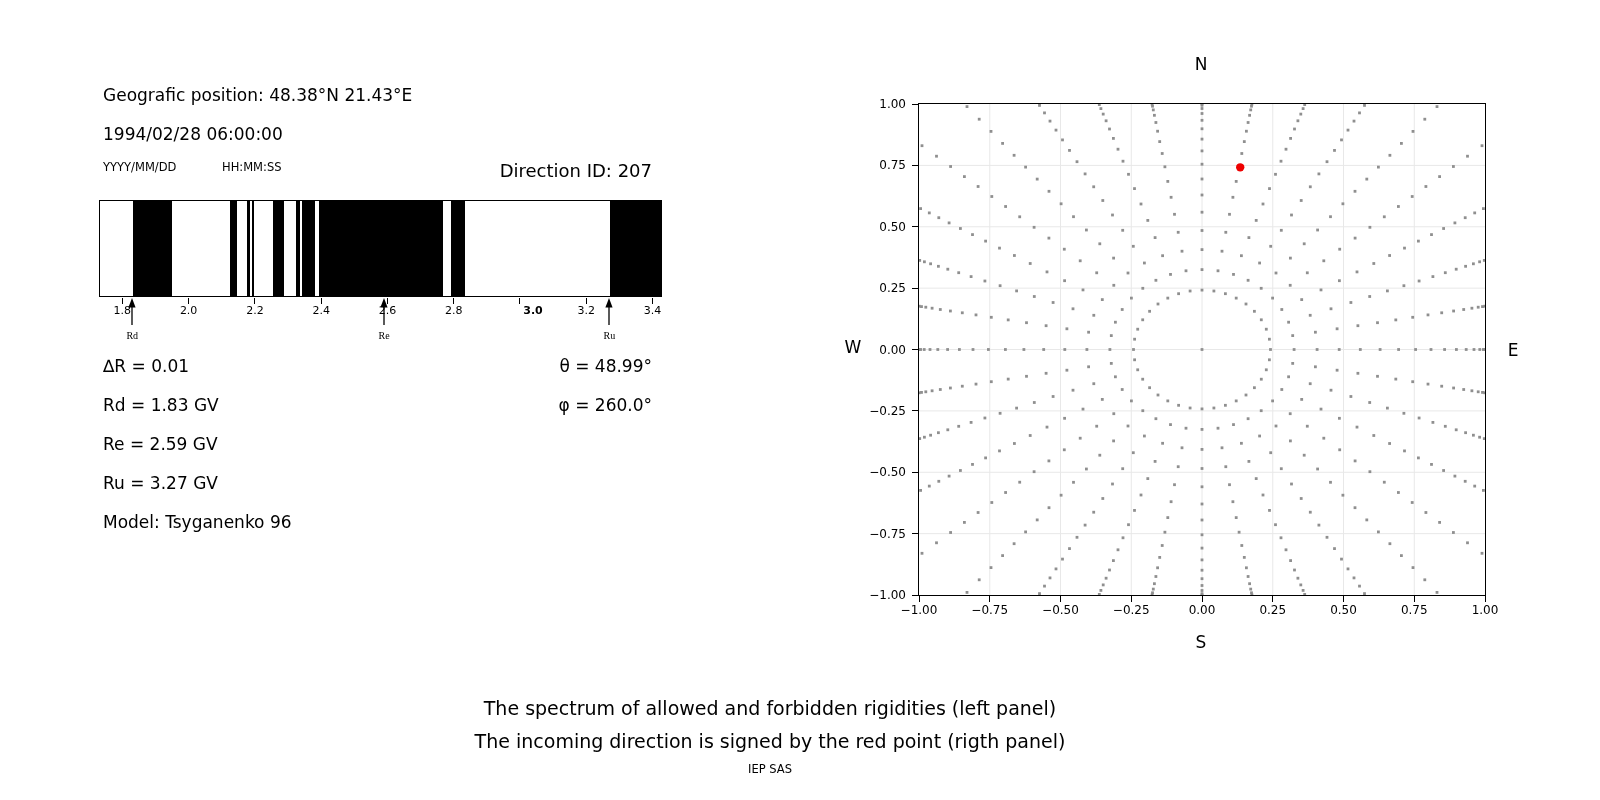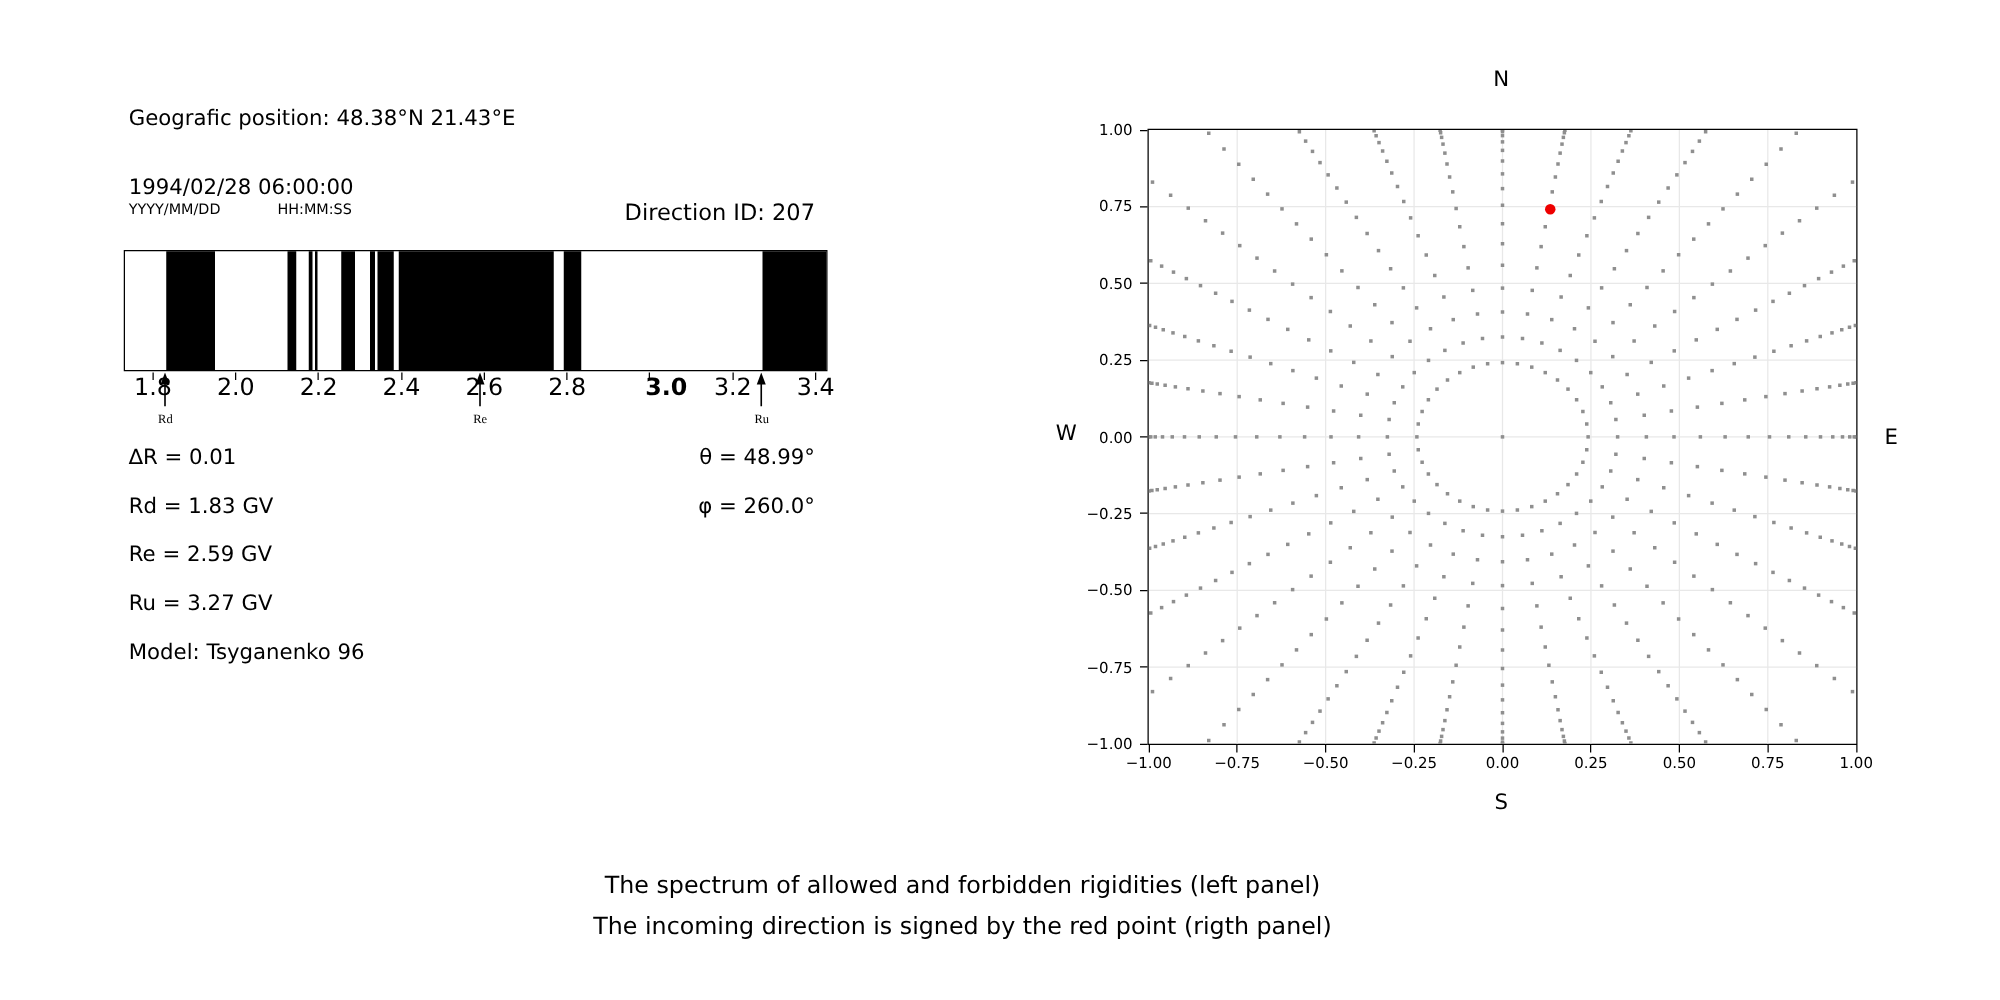--- a/index.html
+++ b/index.html
@@ -14,30 +14,30 @@
   .t19{font-size:19px;line-height:23px;}
   .right{text-align:right;}
   .center{text-align:center;}
   #spectrum-frame{left:99px;top:200px;width:561px;height:95px;border:1.5px solid #000;background:#fff;}
   #spectrum-frame .band{position:absolute;top:0;height:100%;background:#000;}
   #direction-frame{left:918px;top:103px;width:566px;height:491px;border:1px solid #000;background:#fff;}
   #direction-frame svg{display:block;}
   .xtick{background:#000;width:1px;height:6px;}
   .ytick{background:#000;width:6px;height:1px;}
   .ticklabel{font-size:12px;line-height:14px;}
-  .spec-ticklabel{font-size:19px;line-height:15px;}
+  .spec-ticklabel{font-size:11px;line-height:15px;}
   .arrow-label{font-size:10px;line-height:14px;font-family:Liberation Serif, serif;}
 </style>
 </head>
 <body>
 
 <div class="canvas">
 
   <div class="abs t16" style="left:103px;top:85px;text-align:right;">Geografic position: 48.38°N 21.43°E</div>
-  <div class="abs t16" style="left:103px;top:124px;margin-top:16px;">1994/02/28 06:00:00</div>
+  <div class="abs t16" style="left:103px;top:124px;">1994/02/28 06:00:00</div>
   <div class="abs t11" style="left:103px;top:161px;">YYYY/MM/DD</div>
   <div class="abs t11" style="left:222px;top:161px;">HH:MM:SS</div>
   <div class="abs t18 right" style="left:400px;top:160px;width:252px;">Direction ID: 207</div>
 
   <div id="spectrum-frame" class="abs">
       <div class="band" style="left: 5.93621%; width: 6.91081%; background: rgb(0, 0, 0);"></div>
       <div class="band" style="left: 23.2428%; width: 1.12227%; background: rgb(0, 0, 0);"></div>
       <div class="band" style="left: 26.1961%; width: 0.531601%; background: rgb(0, 0, 0);"></div>
       <div class="band" style="left: 27.023%; width: 0.413467%; background: rgb(0, 0, 0);"></div>
       <div class="band" style="left: 30.8624%; width: 1.9492%; background: rgb(0, 0, 0);"></div>
@@ -653,20 +653,21 @@
       </svg>
     </div>
 
   <div class="abs t17 center" style="left:1179px;top:55px;width:44px;">N</div>
   <div class="abs t17 center" style="left:1179px;top:633px;width:44px;">S</div>
   <div class="abs t17 center" style="left:1491px;top:341px;width:44px;">E</div>
   <div class="abs t17 center" style="left:831px;top:338px;width:44px;">W</div>
 
   <div class="abs t19 center" style="left:70px;top:697px;width:1400px;">The spectrum of allowed and forbidden rigidities (left panel)</div>
   <div class="abs t19 center" style="left:70px;top:730px;width:1400px;">The incoming direction is signed by the red point (rigth panel)</div>
+  <div class="abs t11 center" style="left:70px;top:763px;width:1400px;">IEP SAS</div>
 
 <div class="abs xtick" style="left: 121.861px; top: 297.5px;"></div>
     <div class="abs spec-ticklabel center" style="left: 102.361px; top: 303px; width: 40px;">1.8</div>
     <div class="abs xtick" style="left: 188.134px; top: 297.5px;"></div>
     <div class="abs spec-ticklabel center" style="left: 168.634px; top: 303px; width: 40px;">2.0</div>
     <div class="abs xtick" style="left: 254.407px; top: 297.5px;"></div>
     <div class="abs spec-ticklabel center" style="left: 234.907px; top: 303px; width: 40px;">2.2</div>
     <div class="abs xtick" style="left: 320.68px; top: 297.5px;"></div>
     <div class="abs spec-ticklabel center" style="left: 301.18px; top: 303px; width: 40px;">2.4</div>
     <div class="abs xtick" style="left: 386.953px; top: 297.5px;"></div>

